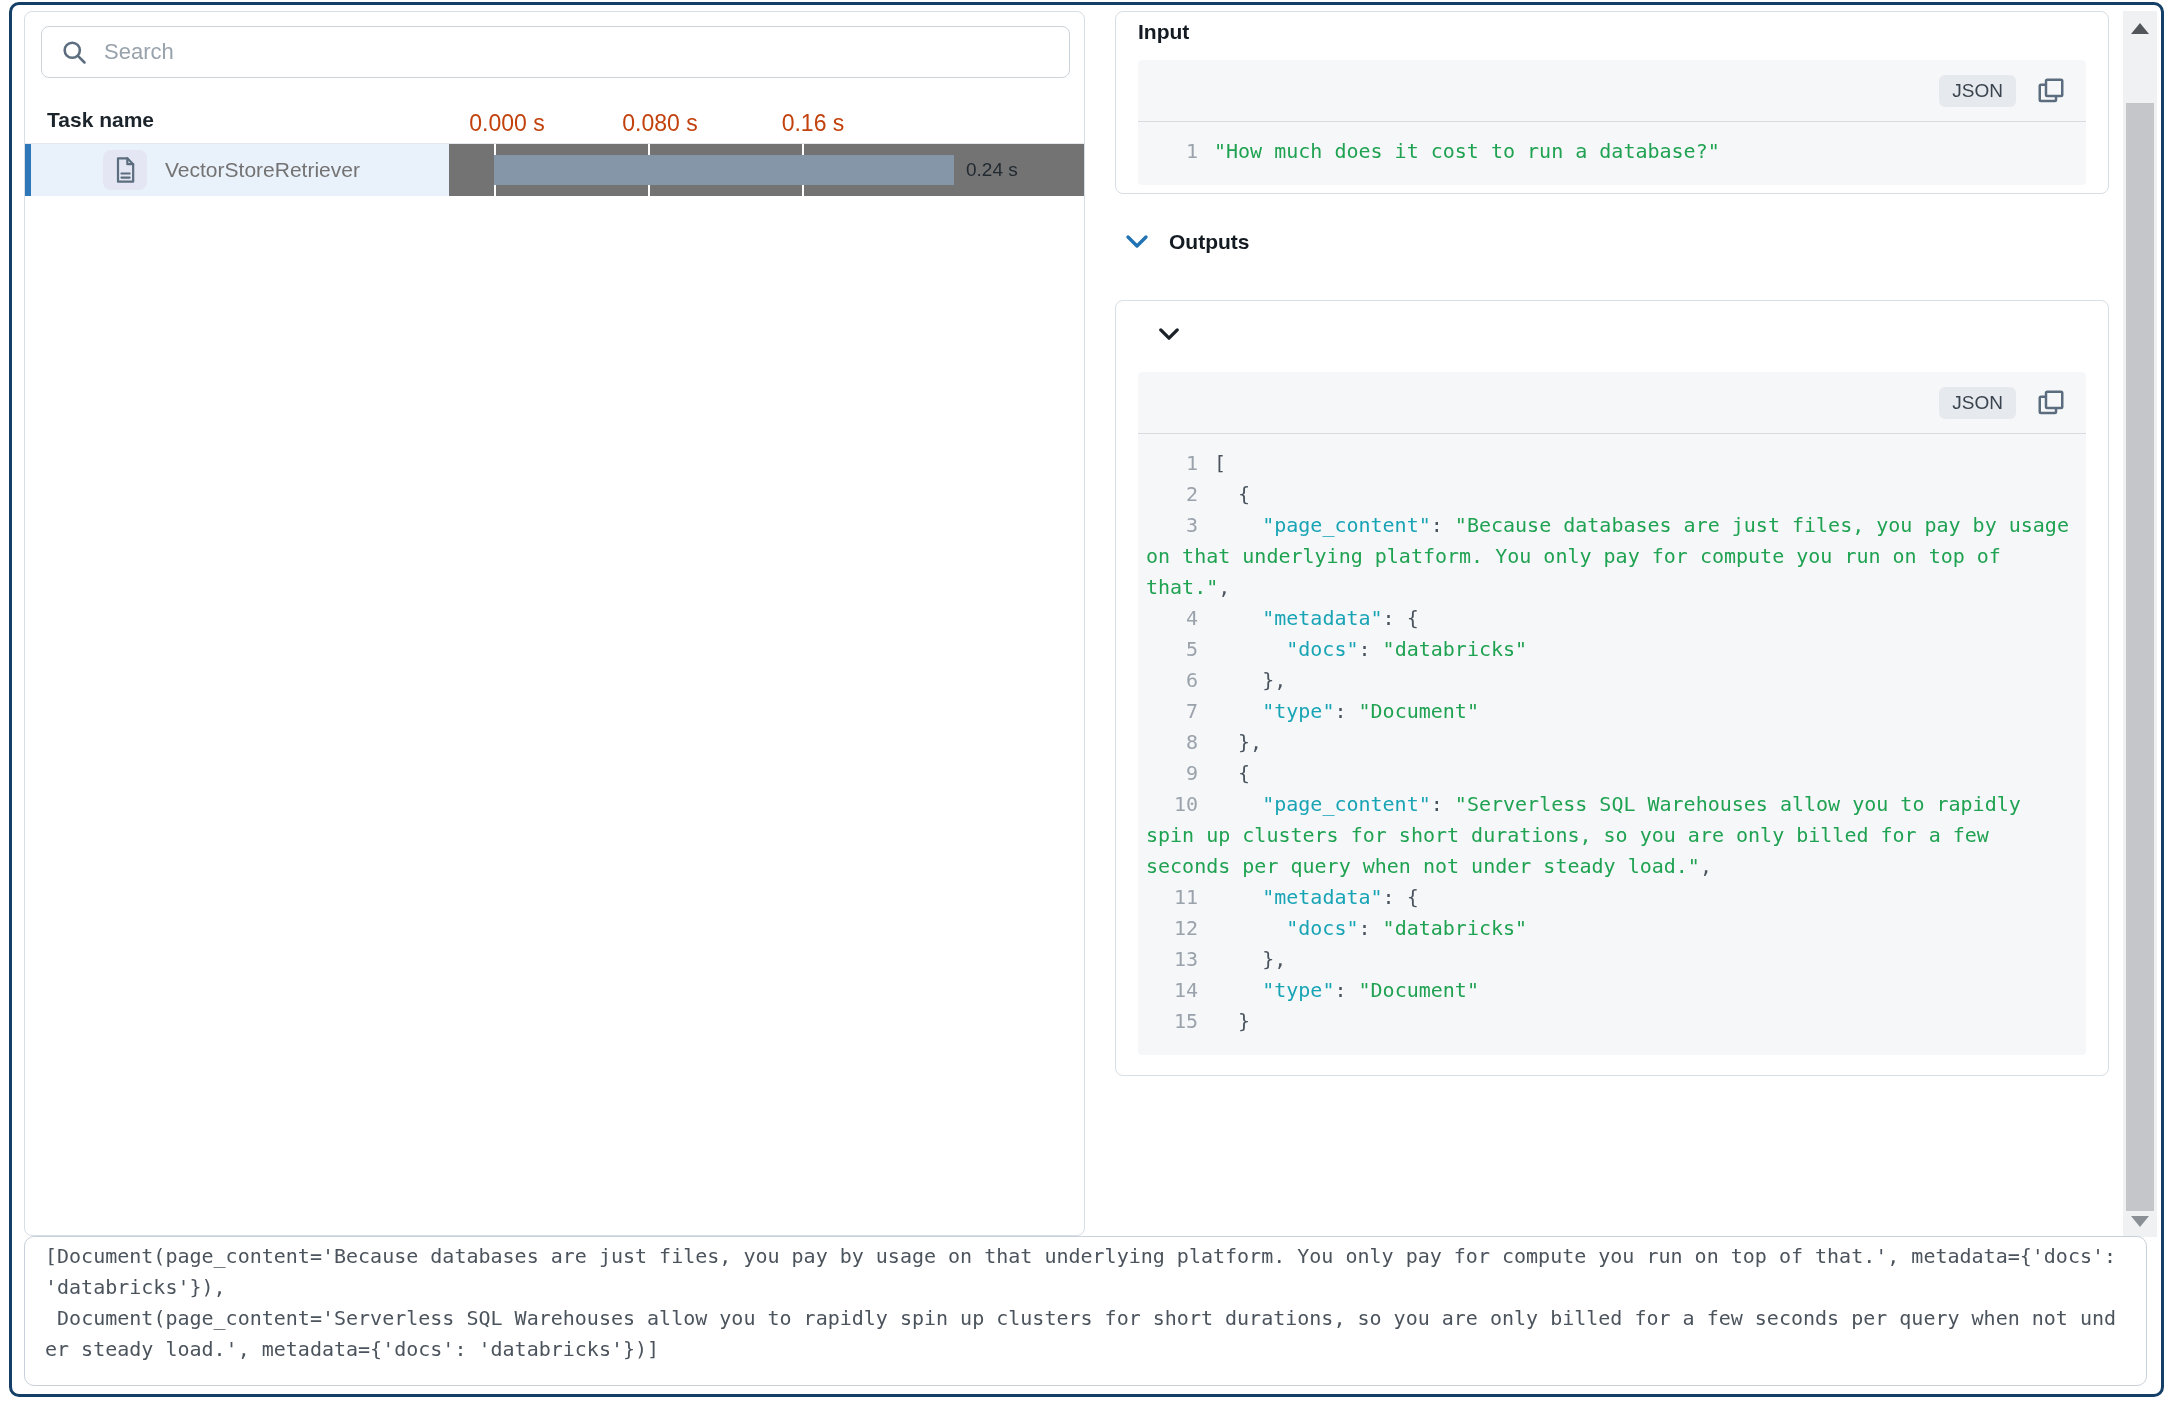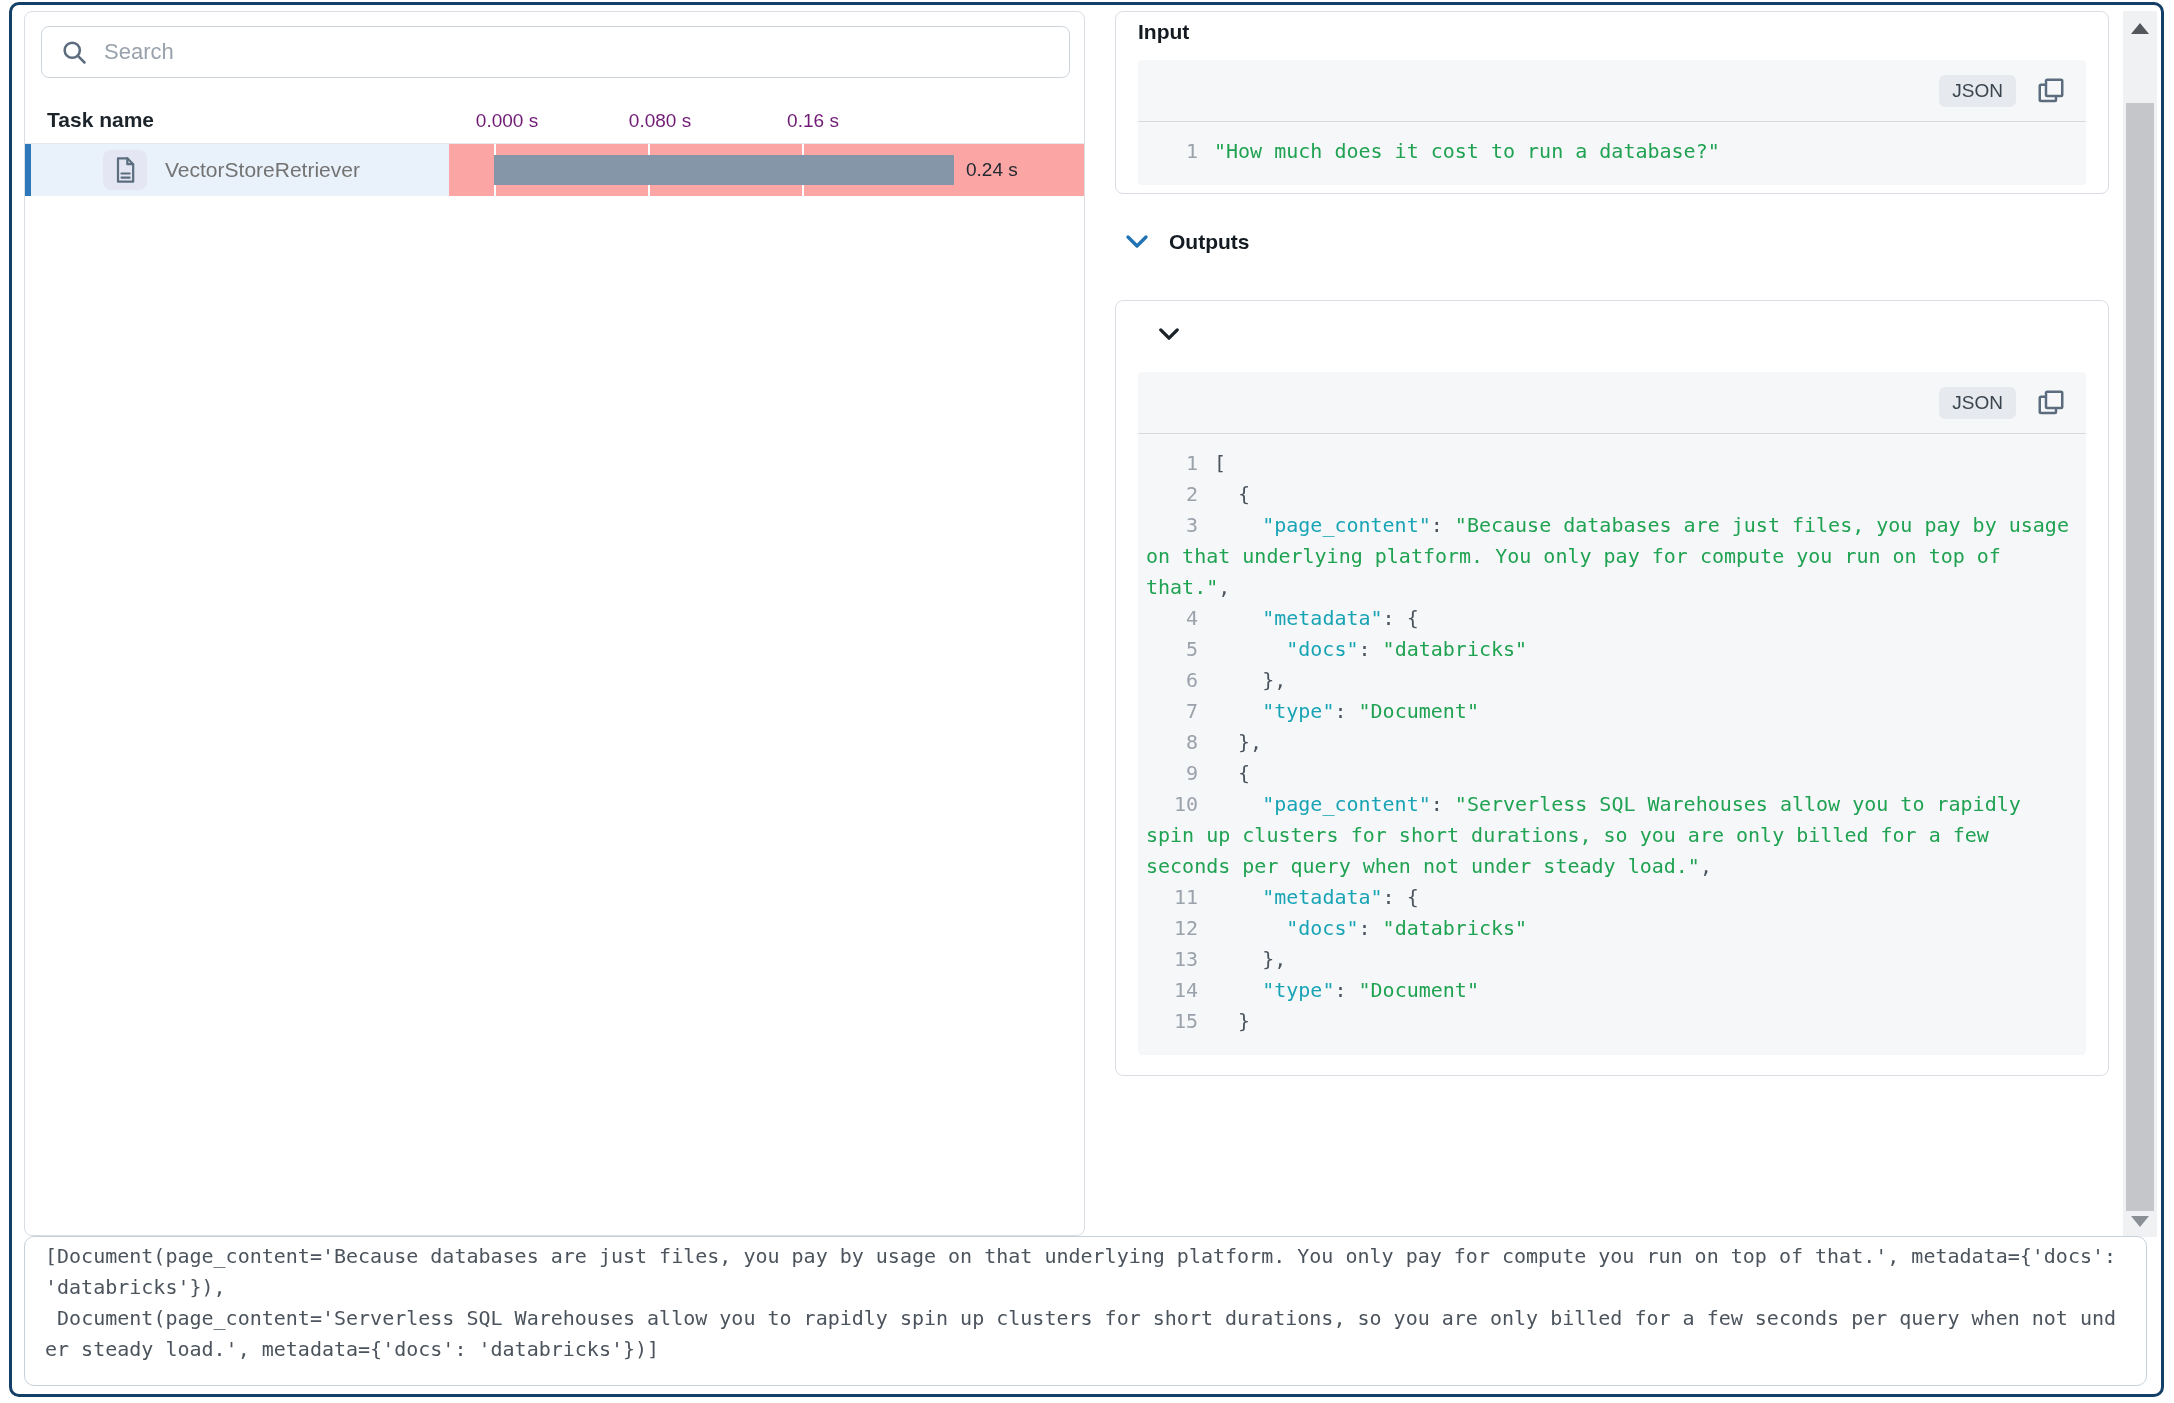--- a/index.html
+++ b/index.html
@@ -20,24 +20,24 @@
   }
   .search-box {
     position: absolute; left: 16px; top: 14px; right: 14px; height: 52px;
     border: 1px solid #ccd4db; border-radius: 8px; display: flex; align-items: center;
     padding: 0 18px; gap: 14px; background: #fff;
   }
   .search-box input { border: none; outline: none; flex: 1; font-size: 22px; color: #333; font-family: inherit; background: transparent; }
   .search-box input::placeholder { color: #98a2ac; }
   .tbl-header { position: absolute; left: 0; top: 88px; right: 0; height: 44px; border-bottom: 1px solid #e5e9ed; }
   .task-name-h { position: absolute; left: 22px; top: 8px; font-size: 21px; font-weight: 700; color: #1c242b; }
-  .tick { position: absolute; top: 10px; transform: translateX(-50%); font-size: 19px; color: #701a75; white-space: nowrap; }
+  .tick { position: absolute; top: 10px; transform: translateX(-50%); font-size: 23px; color: #c2410c; white-space: nowrap; }
   .task-row { position: absolute; left: 0; top: 132px; right: 0; height: 52px; background: #e9f1fa; }
   .row-accent { position: absolute; left: 0; top: 0; width: 6px; height: 100%; background: #2e77b8; }
-  .timeline-zone { position: absolute; left: 424px; right: 0; top: 0; height: 100%; background: #fca5a5; }
+  .timeline-zone { position: absolute; left: 424px; right: 0; top: 0; height: 100%; background: #737373; }
   .gridline { position: absolute; top: 0; width: 2px; height: 100%; background: #fff; }
   .bar { position: absolute; left: 45px; top: 11px; width: 460px; height: 30px; background: #8496a7; }
   .bar-label { position: absolute; left: 517px; top: 15px; font-size: 19px; color: #222a31; white-space: nowrap; }
   .icon-chip {
     position: absolute; left: 78px; top: 6px; width: 44px; height: 40px;
     background: #e4e7f3; border-radius: 8px; display: flex; align-items: center; justify-content: center;
   }
   .row-label { position: absolute; left: 140px; top: 14px; font-size: 21px; color: #737373; }
 
   

